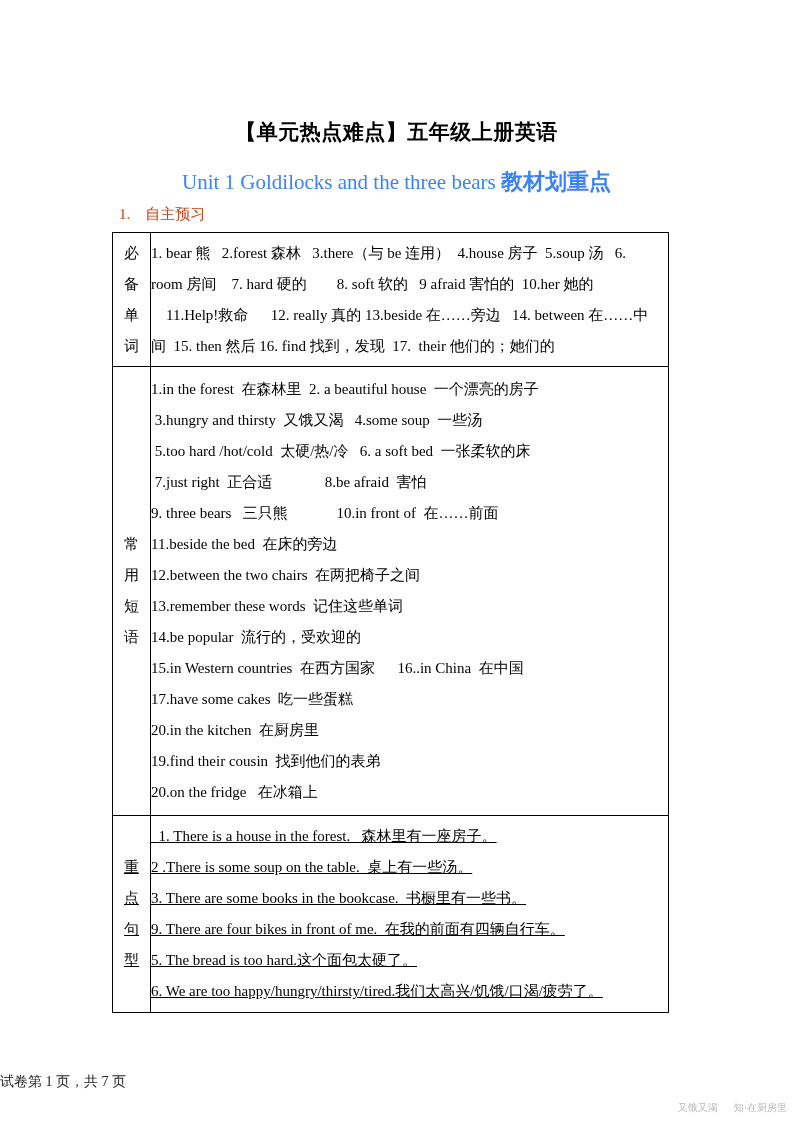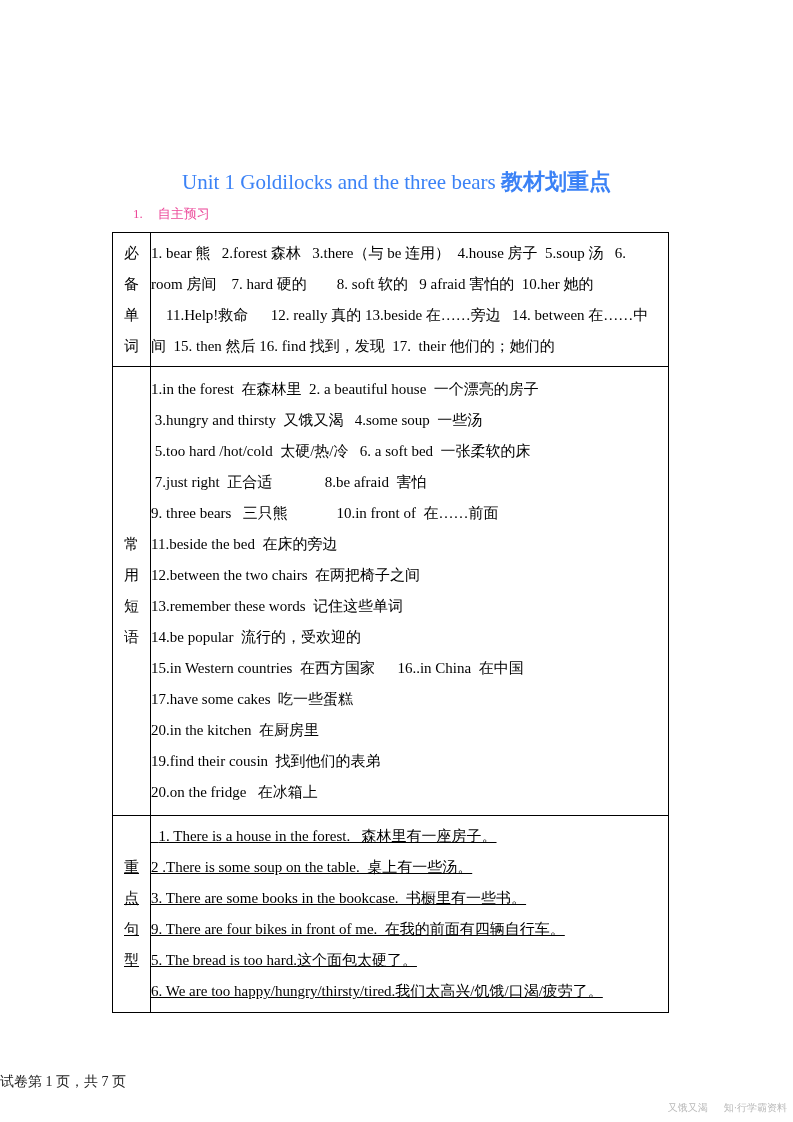--- a/index.html
+++ b/index.html
@@ -18,21 +18,21 @@
     color:#000;
   }
   .subtitle {
     position:absolute; top:167px; left:0; width:100%;
     text-align:center;
     font-size:21px; color:#3b82f6;
   }
   .subtitle .zh-bold { font-weight:bold; font-size:22px; }
   .section {
     position:absolute; top:205px; left:119px;
-    font-size:13px; color:#ec4899;margin-left:14px;
+    font-size:15px; color:#c2410c;
   }
   .section .sec-num { margin-right:15px; }
   table.grid {
     position:absolute; left:112px; top:232px;
     width:557px;
     border-collapse:collapse; table-layout:fixed;
   }
   table.grid td { border:1px solid #000; vertical-align:middle; padding:0; }
   table.grid tr:nth-child(1) td { height:133px; }
   table.grid tr:nth-child(2) td { height:448px; }
@@ -50,20 +50,21 @@
     font-size:10px; color:#b9b9b9;
     font-family:"Liberation Sans","DejaVu Sans",sans-serif;
   }
   .watermark .wm2 { margin-left:16px; }
 </style>
 </head>
 <body>
 
 <div class="page">
 
+  <div class="title">【单元热点难点】五年级上册英语</div>
 
   <div class="subtitle">
     <span>Unit 1  Goldilocks and the three bears </span><span class="zh-bold">教材划重点</span>
   </div>
 
   <div class="section">
     <span class="sec-num">1.</span><span>自主预习</span>
   </div>
 
   <table class="grid">
@@ -127,16 +128,16 @@
             <div class="tline">5. The bread is too hard.这个面包太硬了。</div>
             <div class="tline">6. We are too happy/hungry/thirsty/tired.我们太高兴/饥饿/口渴/疲劳了。</div>
           </td>
         </tr>
       </tbody>
   </table>
 
   <div class="footer">试卷第 1 页，共 7 页</div>
 
   <div class="watermark">
-    <span>又饿又渴</span><span class="wm2">知·行学霸资料</span>
+    <span>又饿又渴</span><span class="wm2">知·在厨房里</span>
   </div>
 
 </div>
 
 </body></html>

